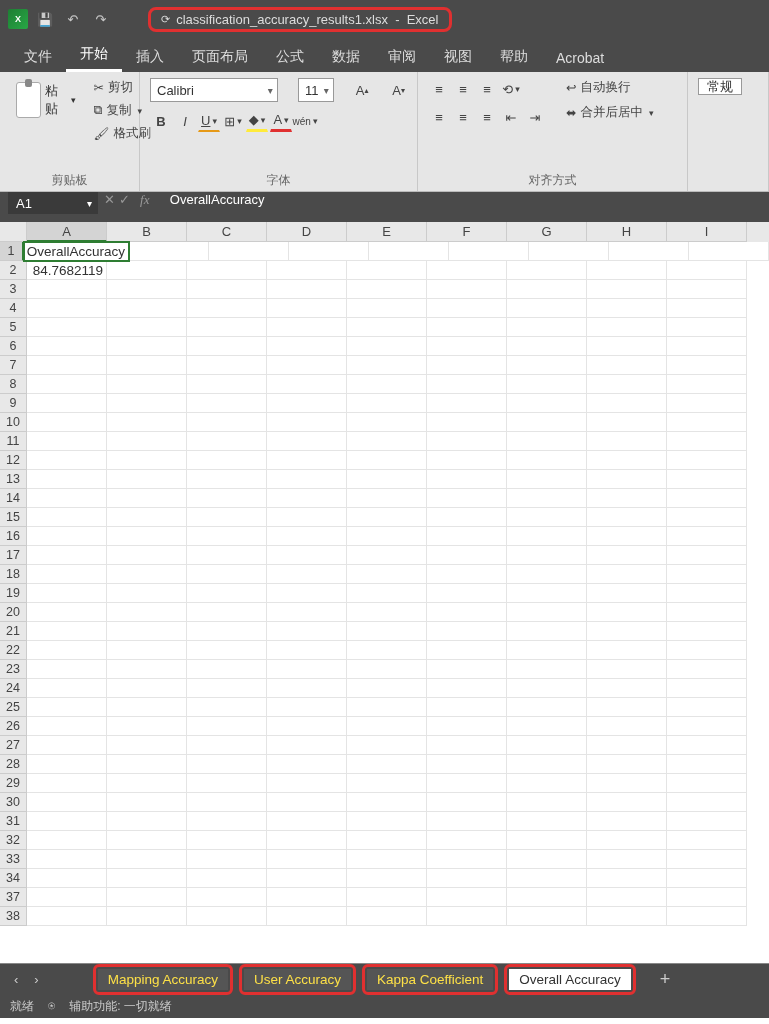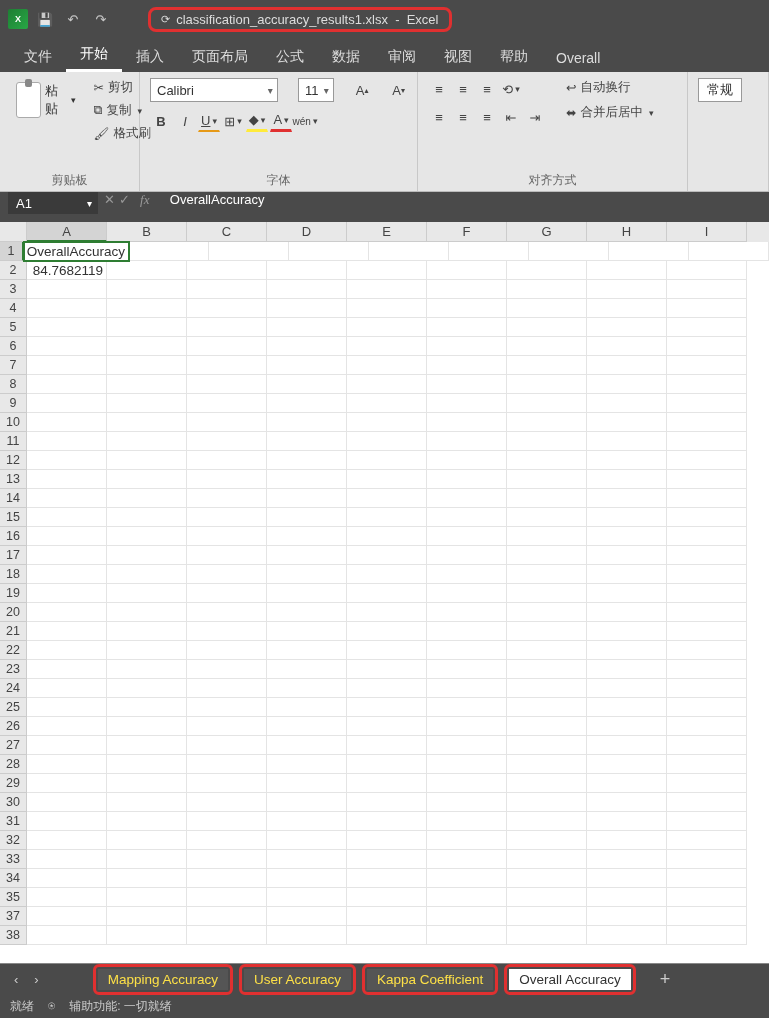--- a/index.html
+++ b/index.html
@@ -31,21 +31,21 @@
 .font-sel { height:24px; border:1px solid #999; background:#fff; padding:0 6px; display:flex; align-items:center; font-size:13px; position:relative;}
 .font-sel.name{width:170px;}
 .font-sel.size{width:44px;}
 .font-sel:after{content:"▾"; position:absolute; right:4px; font-size:10px; color:#666;}
 .mini-btn { width:22px; height:22px; display:flex; align-items:center; justify-content:center; border:1px solid transparent; cursor:pointer; font-size:13px; color:#444;}
 .font-row2 { display:flex; gap:2px; align-items:center;}
 .underline-bar{border-bottom:2px solid #e69917;}
 .color-bar{border-bottom:3px solid #e03030; padding-bottom:1px;}
 .fill-bar{border-bottom:3px solid #ffeb3b; padding-bottom:1px;}
 .wrap-col{display:flex; flex-direction:column; gap:6px; margin-left:8px;}
-.numfmt-sel{height:24px;border:1px solid #999;background:#fff;padding:0 8px;display:flex;align-items:center;min-width:44px;position:relative;}
+.numfmt-sel{height:17px;border:1px solid #999;background:#fff;padding:0 8px;display:flex;align-items:center;min-width:44px;position:relative;}
 
 
 .fbar{height:30px;background:#4a4a4a;display:flex;align-items:flex-start;gap:6px;padding:0 8px;color:#ddd;}
 .namebox{width:90px;height:22px;background:#3a3a3a;display:flex;align-items:center;padding:0 8px;color:#fff;position:relative;}
 .namebox:after{content:"▾";position:absolute;right:6px;font-size:10px;}
 .fx-icon{width:22px;text-align:center;font-style:italic;font-family:Liberation Serif, serif;}
 .formula-input{flex:1;color:#fff;padding:0 8px;}
 
 
 .grid-wrap{position:relative;height:742px;overflow:hidden;border-bottom:1px solid #888;}
@@ -94,21 +94,21 @@
 <div class="menubar" id="menubar">
     <div class="menu-tab">文件</div>
     <div class="menu-tab active">开始</div>
     <div class="menu-tab">插入</div>
     <div class="menu-tab">页面布局</div>
     <div class="menu-tab">公式</div>
     <div class="menu-tab">数据</div>
     <div class="menu-tab">审阅</div>
     <div class="menu-tab">视图</div>
     <div class="menu-tab">帮助</div>
-    <div class="menu-tab">Overall</div>
+    <div class="menu-tab">Acrobat</div>
   </div>
 
 <div class="ribbon">
 
   <div class="rgroup" style="width:140px;">
     <div class="rg-body">
       <div class="paste-big">
         <div class="icon"></div>
         <span>粘贴</span>
           <span class="caret">▾</span>
@@ -633,32 +633,20 @@
         <div class="cell"></div>
         <div class="cell"></div>
         <div class="cell"></div>
         <div class="cell"></div>
         <div class="cell"></div>
         <div class="cell"></div>
         <div class="cell"></div>
         <div class="cell"></div>
       </div>
       <div class="row">
-        <div class="rowh">35</div>
-        <div class="cell"></div>
-        <div class="cell"></div>
-        <div class="cell"></div>
-        <div class="cell"></div>
-        <div class="cell"></div>
-        <div class="cell"></div>
-        <div class="cell"></div>
-        <div class="cell"></div>
-        <div class="cell"></div>
-      </div>
-      <div class="row">
         <div class="rowh">37</div>
         <div class="cell"></div>
         <div class="cell"></div>
         <div class="cell"></div>
         <div class="cell"></div>
         <div class="cell"></div>
         <div class="cell"></div>
         <div class="cell"></div>
         <div class="cell"></div>
         <div class="cell"></div>

